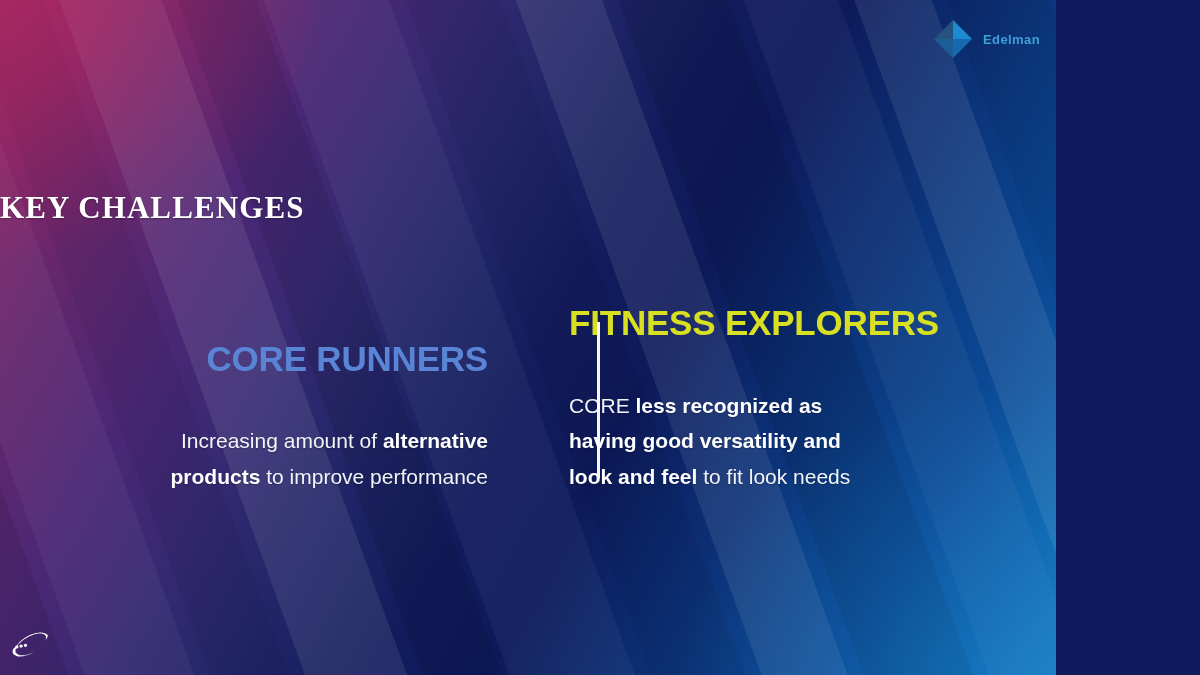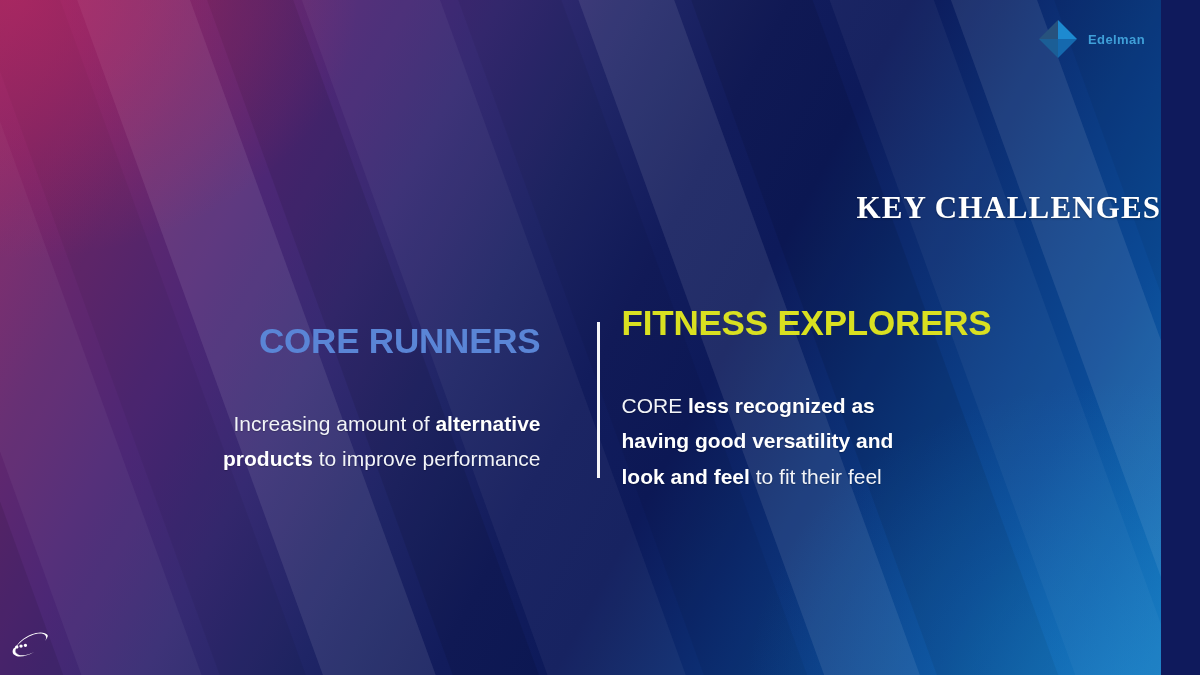--- a/index.html
+++ b/index.html
@@ -7,21 +7,21 @@
   html, body {
     width:1200px; height:675px;
     overflow:hidden;
     background:#0f1a5c;
     font-family:"Liberation Sans", sans-serif;
   }
 
   
   #slide {
     position:relative;
-    width:1161px; height:675px;
+    width:1056px; height:675px;
     overflow:hidden;
   }
 
   
   .bg-base {
     position:absolute; inset:0;
     background:linear-gradient(118deg,
       #8d2a66 0%,
       #7c2668 7%,
       #62276e 15%,
@@ -76,34 +76,34 @@
     font-family:"Liberation Sans", sans-serif;
     font-size:13px; font-weight:700;
     letter-spacing:.4px;
     color:#3f9fd8;
     line-height:1;
   }
 
   
   #slide-title {
     position:absolute; left:0; right:0; top:190px;
-    text-align:right;
+    text-align:left;
     font-family:"Liberation Serif", "DejaVu Serif", serif;
     font-weight:700;
     font-size:31px;
     letter-spacing:1.1px;
     color:#ffffff;
     text-shadow:0 1px 2px rgba(0,0,0,.30);
   }
 
   
   #columns {
     position:absolute; left:0; right:0; top:305px;
     display:flex;
-    align-items:center;
+    align-items:flex-end;
     justify-content:center;
   }
 
   .col { width:360px; }
   .col-left  { text-align:right; padding-right:40px; }
   .col-right { text-align:left;  padding-left:41px; }
 
   .col-heading {
     font-family:"Liberation Sans", sans-serif;
     font-weight:700;
@@ -186,21 +186,21 @@
     <div class="col col-left">
       <div class="col-heading">CORE RUNNERS</div>
       <div class="col-body">
         <span>Increasing amount of </span><b>alternative products</b><span> to improve performance</span>
       </div>
     </div>
 
     <div class="col col-right">
       <div class="col-heading">FITNESS EXPLORERS</div>
       <div class="col-body">
-        <span>CORE </span><b>less recognized as having good versatility and look and feel</b><span> to fit their feel</span>
+        <span>CORE </span><b>less recognized as having good versatility and look and feel</b><span> to fit look needs</span>
       </div>
     </div>
 
   </div>
 
   <div id="column-divider"></div>
 
   <svg id="asics-logo" viewBox="0 0 120 80">
     <g fill="#ffffff">
       <path d="M108 21c-6.5-9-26-9.5-45-1.5C43 28 26 43 21 55.5c-4 10-0.5 17 9 18.5

